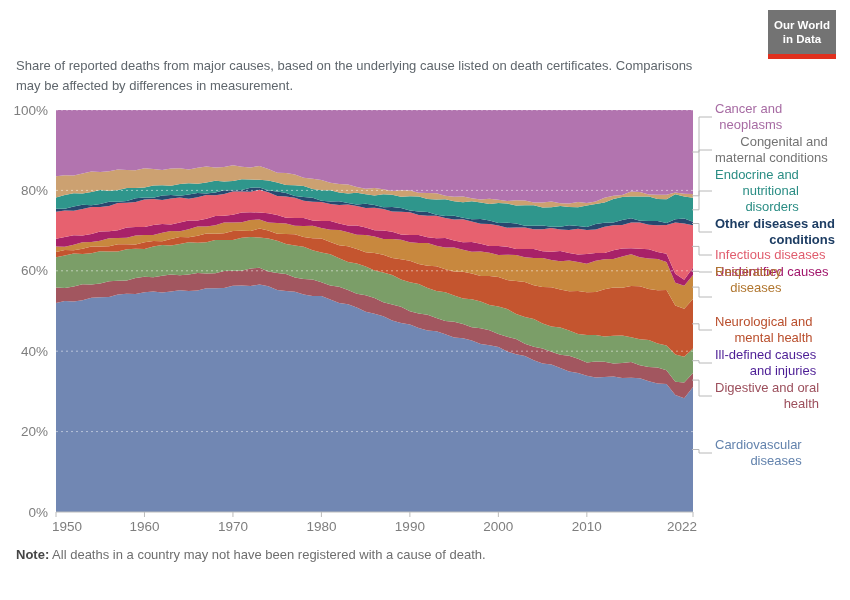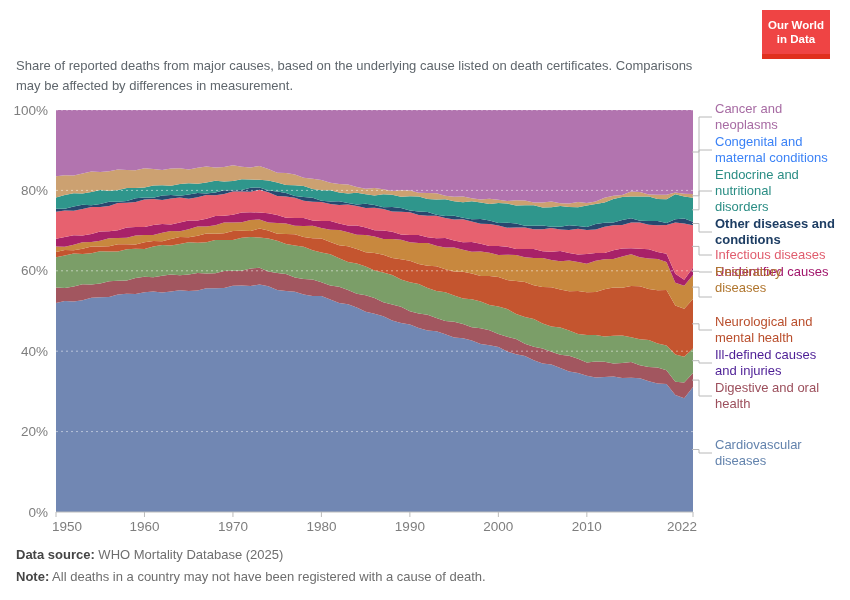--- a/index.html
+++ b/index.html
@@ -3,28 +3,28 @@
 <meta charset="utf-8">
 <style>
   html,body{margin:0;padding:0;background:#fff;}
   #page{position:relative;width:850px;height:600px;background:#ffffff;overflow:hidden;
         font-family:"Liberation Sans",sans-serif;}
   #title{position:absolute;left:16px;top:14px;width:740px;
          font-family:"Liberation Serif","DejaVu Serif",serif;
          font-size:22px;font-weight:700;color:#383f4f;letter-spacing:.1px;}
   #subtitle{position:absolute;left:16px;top:56px;width:700px;
             font-size:13px;line-height:1.5;color:#5f666c;}
-  #owid-logo{position:absolute;right:20px;top:10px;width:68px;height:44px;
-             background:#ef4444;border-bottom:5px solid #e0301e;
+  #owid-logo{position:absolute;right:14px;top:10px;width:68px;height:44px;
+             background:#737373;border-bottom:5px solid #e0301e;
              display:flex;flex-direction:column;align-items:center;justify-content:center;}
   #owid-logo div{color:#fff;font-size:11.5px;font-weight:700;line-height:1.25;}
   #chart-svg{position:absolute;left:0;top:98px;}
   #legend{position:absolute;left:715px;top:98px;width:124px;}
   .legend-item{position:absolute;left:0;font-size:13px;line-height:16px;
-               white-space:pre-line;cursor:pointer;}
+               white-space:pre-line;cursor:pointer;text-align:right;}
   #connector-svg{position:absolute;left:690px;top:98px;}
   #footer{position:absolute;left:16px;top:544px;width:818px;
           font-size:13px;color:#6e6e6e;line-height:1.7;}
   #footer .lbl{font-weight:700;color:#454545;}
   #footer-right{position:absolute;right:0;top:0;color:#767676;cursor:pointer;}
   .axis-text{font-size:13.5px;fill:#7e7e7e;}
 </style>
 </head>
 <body>
 
@@ -85,21 +85,21 @@
       <path d="M2,173.3 H9 V174.0 H22" fill="none" stroke="#b8b8b8" stroke-width="1"></path>
       <path d="M2,189.1 H9 V199.0 H22" fill="none" stroke="#b8b8b8" stroke-width="1"></path>
       <path d="M2,225.8 H9 V232.0 H22" fill="none" stroke="#b8b8b8" stroke-width="1"></path>
       <path d="M2,262.7 H9 V265.0 H22" fill="none" stroke="#b8b8b8" stroke-width="1"></path>
       <path d="M2,282.1 H9 V298.0 H22" fill="none" stroke="#b8b8b8" stroke-width="1"></path>
       <path d="M2,351.5 H9 V355.0 H22" fill="none" stroke="#b8b8b8" stroke-width="1"></path>
     </svg>
   <div id="legend">
       <div class="legend-item" style="top: 3px; color: rgb(167, 107, 163);">Cancer and
 neoplasms</div>
-      <div class="legend-item" style="top: 36px; color: #3b82f6;">Congenital and
+      <div class="legend-item" style="top: 36px; color: #737373;">Congenital and
 maternal conditions</div>
       <div class="legend-item" style="top: 69px; color: rgb(42, 141, 132);">Endocrine and
 nutritional
 disorders</div>
       <div class="legend-item" style="top: 118px; color: rgb(29, 61, 99); font-weight: 700;">Other diseases and
 conditions</div>
       <div class="legend-item" style="top: 149px; color: rgb(224, 92, 109);">Infectious diseases</div>
       <div class="legend-item" style="top: 166px; color: rgb(161, 21, 107);">Unidentified causes</div>
       <div class="legend-item" style="top: 166px; color: rgb(176, 118, 47);">Respiratory
 diseases</div>
@@ -107,16 +107,15 @@
 mental health</div>
       <div class="legend-item" style="top: 249px; color: #4c1d95;">Ill-defined causes
 and injuries</div>
       <div class="legend-item" style="top: 282px; color: rgb(156, 79, 92);">Digestive and oral
 health</div>
       <div class="legend-item" style="top: 339px; color: rgb(99, 131, 173);">Cardiovascular
 diseases</div>
     </div>
 
   <div id="footer">
-    <div><span class="lbl">Data source:</span><span> WHO Mortality Database (2025)</span></div>
     <div><span class="lbl">Note:</span><span> All deaths in a country may not have been registered with a cause of death.</span></div>
   </div>
 </div>
 
 </body></html>

